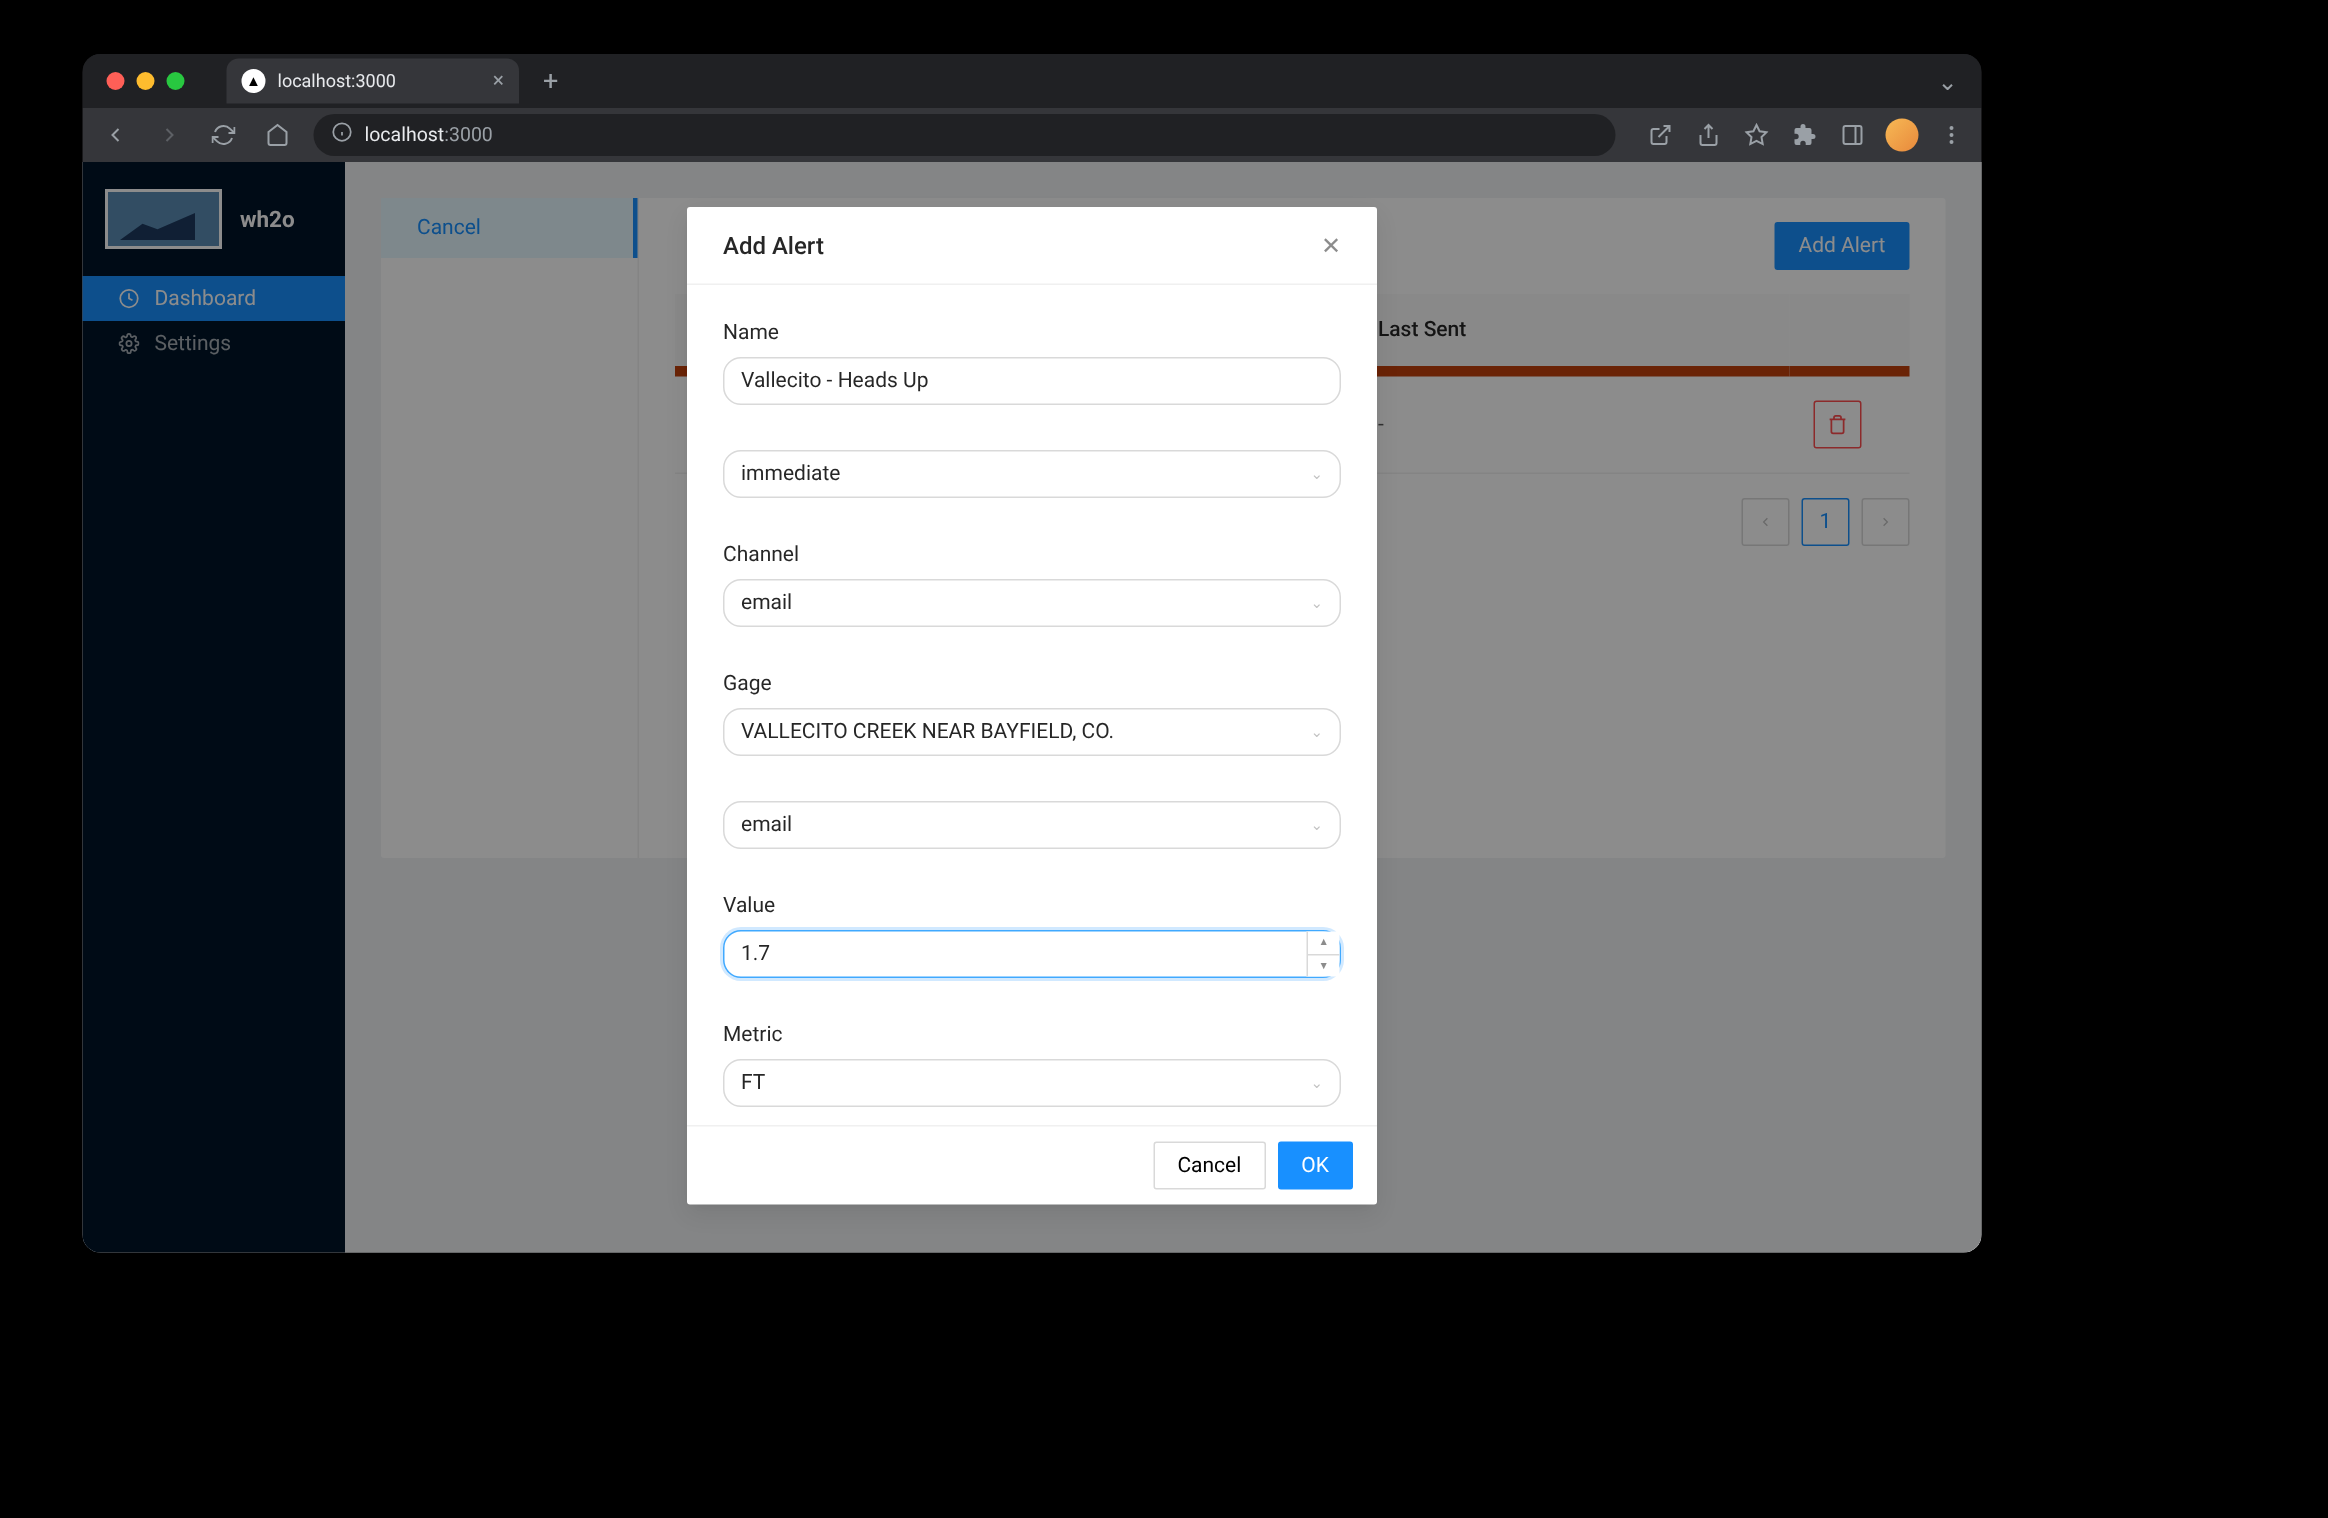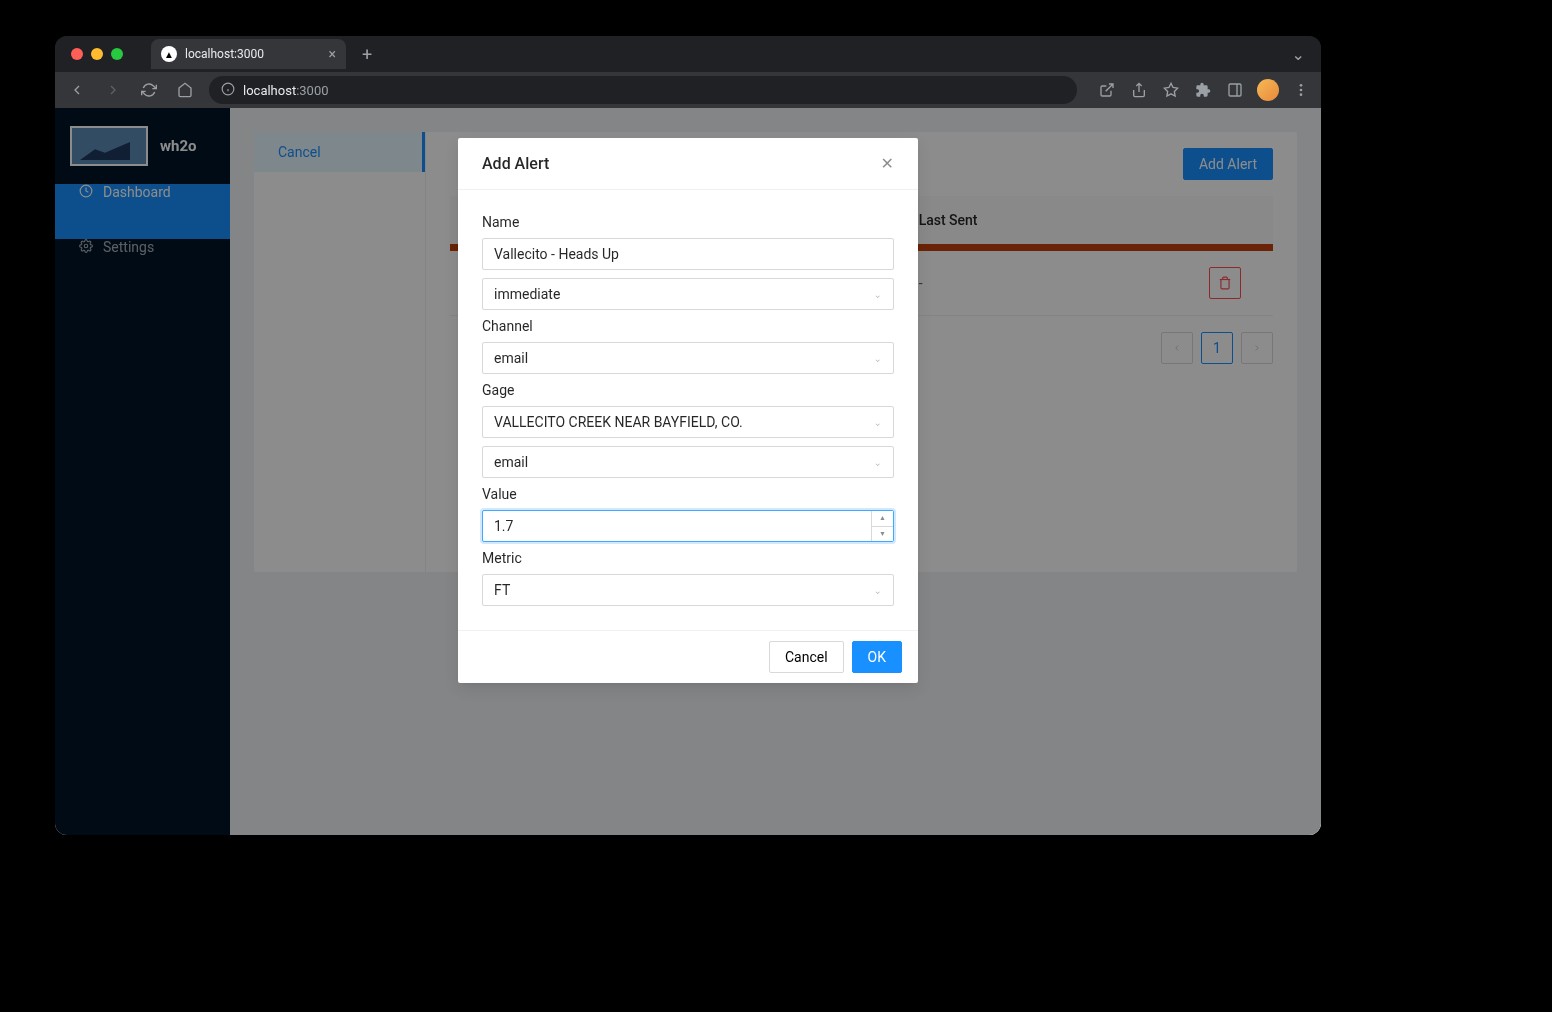--- a/index.html
+++ b/index.html
@@ -21,21 +21,21 @@
 .url-host{color:#e8eaed}
 .toolbar-right{display:flex;gap:12px;align-items:center;margin-left:8px}
 .tb-icon{width:20px;height:20px;display:flex;align-items:center;justify-content:center;color:#9aa0a6;cursor:pointer}
 .avatar{width:22px;height:22px;border-radius:50%;background:linear-gradient(135deg,#f7b955,#e8893c)}
 .content{height:calc(100% - 72px);display:flex;background:#fff;position:relative}
 .sidebar{width:175px;background:#001529;height:100%;flex-shrink:0}
 .logo-area{padding:18px 15px;display:flex;align-items:center;gap:12px}
 .logo{width:78px;height:40px;background:#5b8db5;border:2px solid #fff;position:relative;overflow:hidden}
 .logo::after{content:"";position:absolute;bottom:4px;left:8px;width:50px;height:18px;background:#1e3a5f;clip-path:polygon(0 100%,30% 40%,50% 60%,100% 0,100% 100%)}
 .logo-text{color:#fff;font-size:15px;font-weight:700}
-.menu-item{height:55px;display:flex;padding:0 24px;gap:10px;color:rgba(255,255,255,.65);font-size:14px;cursor:pointer}
+.menu-item{height:30px;display:flex;align-items:center;padding:0 24px;gap:10px;color:rgba(255,255,255,.65);font-size:14px;cursor:pointer}
 .menu-item.active{background:#1890ff;color:#fff}
 .menu-icon{width:14px;height:14px;display:inline-flex;align-items:center;justify-content:center}
 .main{flex:1;background:#f0f2f5;padding:24px;position:relative;overflow:hidden}
 .card{background:#fff;border-radius:2px;display:flex;min-height:440px}
 .tabs{width:172px;border-right:1px solid #f0f0f0}
 .tab-item{padding:12px 24px;font-size:14px;color:rgba(0,0,0,.85);cursor:pointer;border-right:3px solid transparent}
 .tab-item.active{color:#1890ff;border-right-color:#1890ff;background:#e6f7ff}
 .panel{flex:1;padding:16px 24px}
 .panel-header{display:flex;justify-content:flex-end;margin-bottom:16px}
 .btn{height:32px;padding:0 15px;border-radius:2px;font-size:14px;cursor:pointer;border:1px solid #d9d9d9;background:#fff;display:inline-flex;align-items:center}
@@ -47,23 +47,23 @@
 .pagination{display:flex;justify-content:flex-end;gap:8px;margin-top:16px}
 .page-btn{width:32px;height:32px;border:1px solid #d9d9d9;border-radius:2px;display:flex;align-items:center;justify-content:center;font-size:14px;cursor:pointer;background:#fff;color:rgba(0,0,0,.85)}
 .page-btn.active{border-color:#1890ff;color:#1890ff}
 .page-btn.disabled{color:rgba(0,0,0,.25);cursor:not-allowed}
 .overlay{position:absolute;inset:0;background:rgba(0,0,0,.45);display:flex;align-items:flex-start;justify-content:center;padding-top:30px}
 .modal{width:460px;background:#fff;border-radius:2px;box-shadow:0 3px 6px -4px rgba(0,0,0,.12),0 6px 16px 0 rgba(0,0,0,.08)}
 .modal-head{padding:16px 24px;border-bottom:1px solid #f0f0f0;display:flex;justify-content:space-between;align-items:center}
 .modal-title{font-size:16px;font-weight:500;color:rgba(0,0,0,.85)}
 .modal-close{color:rgba(0,0,0,.45);cursor:pointer;font-size:16px}
 .modal-body{padding:24px;max-height:560px;overflow:auto}
-.form-item{margin-bottom:8px}
+.form-item{margin-bottom:30px}
 .form-label{display:block;font-size:14px;color:rgba(0,0,0,.85);margin-bottom:8px}
-.input,.select{width:100%;height:32px;padding:4px 11px;border:1px solid #d9d9d9;border-radius:2px;font-size:14px;color:rgba(0,0,0,.85);background:#fff;display:flex;align-items:center;justify-content:space-between}
+.input,.select{width:100%;height:32px;padding:4px 11px;border:1px solid #d9d9d9;border-radius:12px;font-size:14px;color:rgba(0,0,0,.85);background:#fff;display:flex;align-items:center;justify-content:space-between}
 .select{cursor:pointer}
 .select-arrow{color:rgba(0,0,0,.25);font-size:10px}
 .number-input{position:relative}
 .number-input .input{border-color:#40a9ff;box-shadow:0 0 0 2px rgba(24,144,255,.2)}
 .number-handles{position:absolute;right:1px;top:1px;bottom:1px;width:22px;border-left:1px solid #d9d9d9;display:flex;flex-direction:column;background:#fff}
 .number-handle{flex:1;display:flex;align-items:center;justify-content:center;font-size:7px;color:rgba(0,0,0,.45);cursor:pointer}
 .number-handle:first-child{border-bottom:1px solid #d9d9d9}
 .modal-foot{padding:10px 16px;border-top:1px solid #f0f0f0;display:flex;justify-content:flex-end;gap:8px}
 </style>
 </head>

